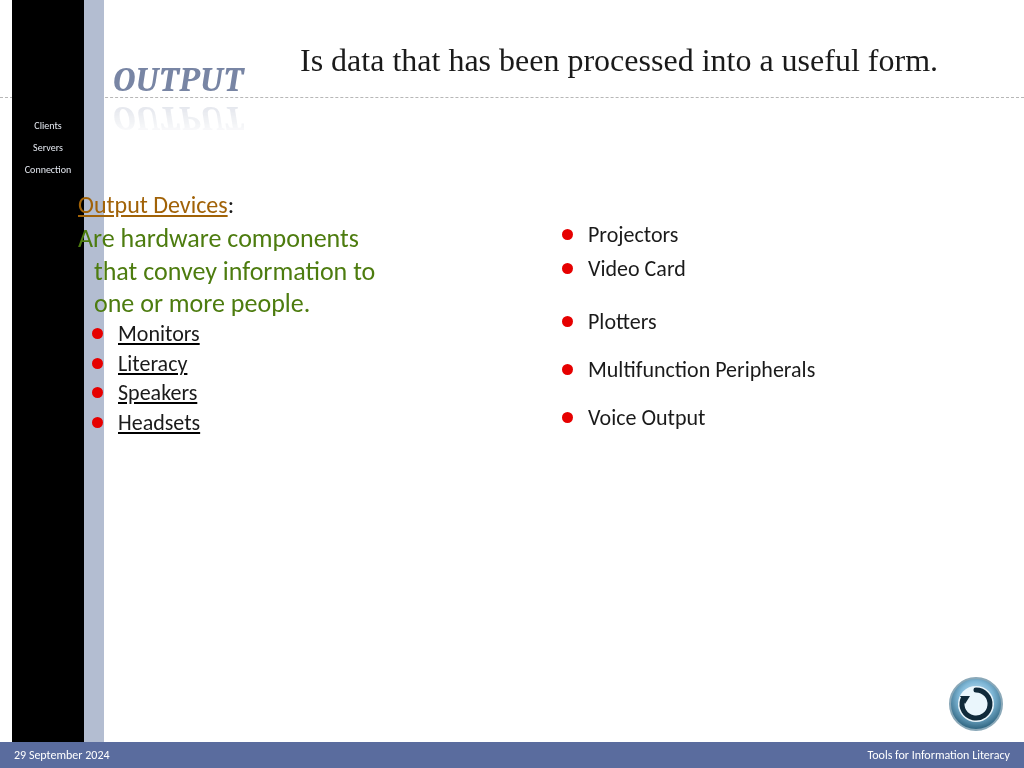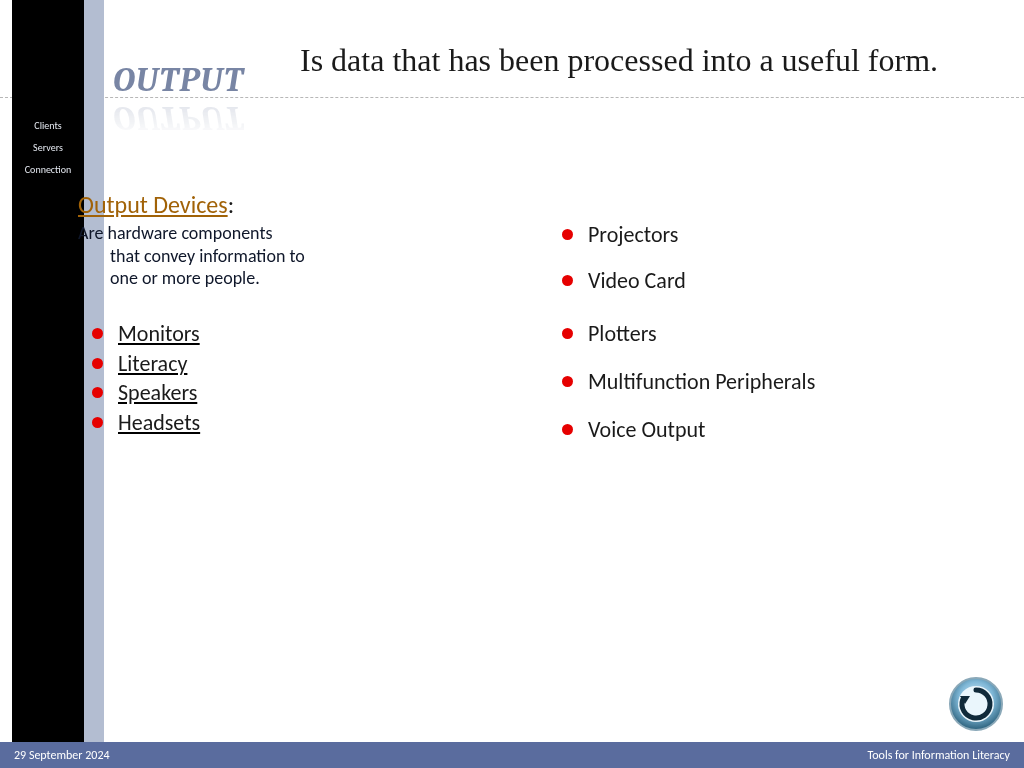--- a/index.html
+++ b/index.html
@@ -54,36 +54,36 @@
 
   
   .subhead {
     position: absolute; left: 78px; top: 190px;
     font-size: 24px;
   }
   .subhead .link { color: #a16207; text-decoration: underline; }
   .subhead .colon { color: #1a1a1a; }
   .para {
     position: absolute; left: 78px; top: 222px; width: 420px;
-    font-size: 18px; color: #0f172a; line-height: 1.25;
+    font-size: 26px; color: #4d7c0f; line-height: 1.25;
   }
-  .para .indent { display: block; margin-left: 32px; }
+  .para .indent { display: block; margin-left: 16px; }
 
   
   ul.rb { list-style: none; }
   ul.rb li { position: relative; padding-left: 40px; font-size: 22px; color: #1a1a1a; line-height: 1.35; }
   ul.rb li::before {
     content: ""; position: absolute; left: 14px; top: 9px;
     width: 11px; height: 11px; background: #e60000; border-radius: 50%;
   }
   .list-left { position: absolute; left: 78px; top: 319px; width: 420px; text-decoration: underline; }
   .list-right { position: absolute; left: 548px; top: 220px; width: 420px; }
   .list-right li { margin-bottom: 18px; }
   .list-right li:nth-child(1),
-  .list-right li:nth-child(2) { margin-bottom: 16px; }
+  .list-right li:nth-child(2) { margin-bottom: 4px; }
   .list-right li:nth-child(2) { margin-bottom: 24px; }
 
   
   .footer {
     position: absolute; left: 0; bottom: 0; width: 1024px; height: 26px;
     background: #5a6c9e; color: #fff; font-size: 12px;
     display: flex; justify-content: space-between; align-items: center;
     padding: 0 14px;
   }
 

